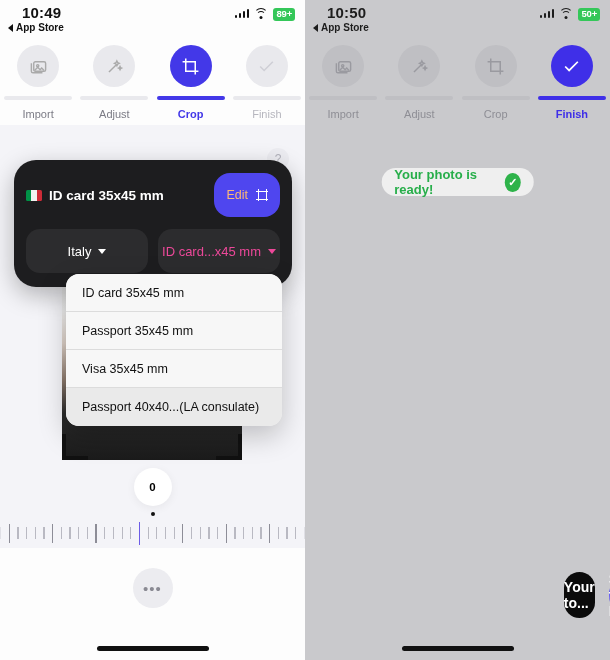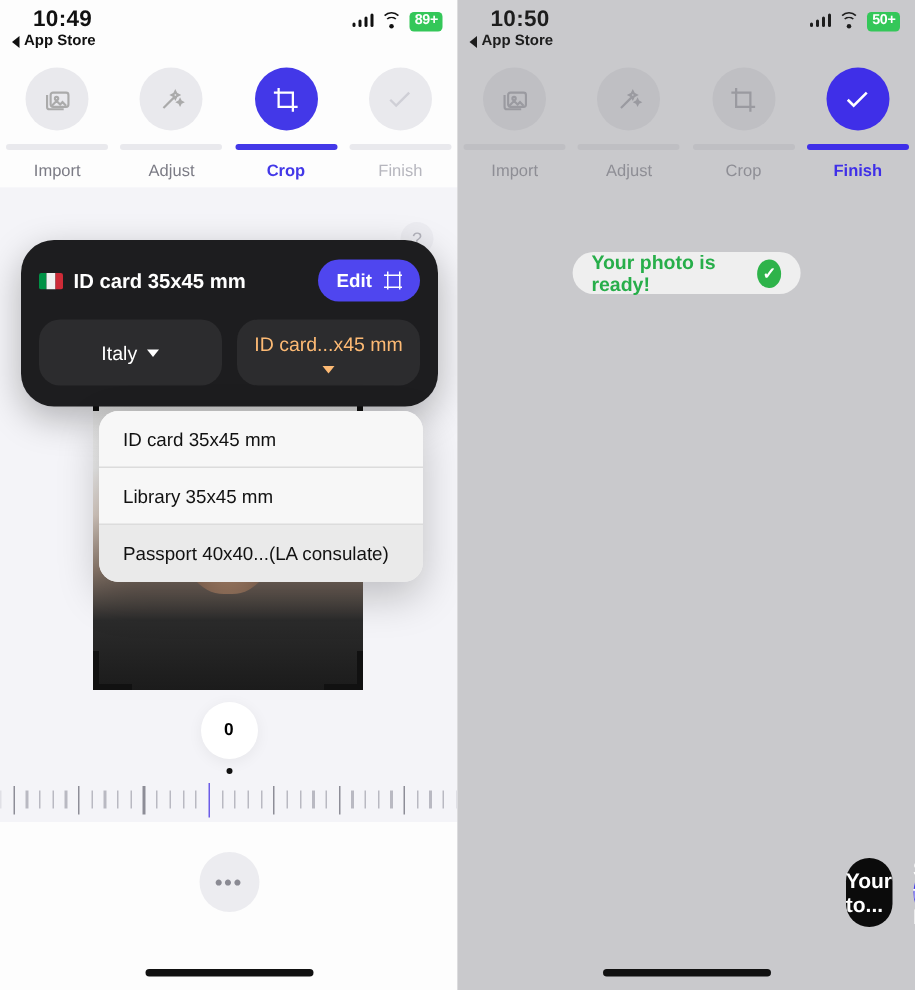--- a/index.html
+++ b/index.html
@@ -60,32 +60,32 @@
               justify-content: center; z-index: 7; }
 
   
   .dark-card { position: absolute; left: 14px; top: 160px; width: 278px; border-radius: 22px;
                background: #1d1d1f; padding: 13px 12px 14px 12px; z-index: 9;
                box-shadow: 0 8px 24px rgba(0,0,0,.28); }
   .dc-head { display: flex; align-items: center; justify-content: space-between; }
   .dc-title { display: flex; align-items: center; gap: 7px; color: #fff; font-size: 13.5px; font-weight: bold; }
   .flag { width: 16px; height: 11px; display: inline-flex; border-radius: 1.5px; overflow: hidden; flex: none;}
   .flag i { display:block; flex:1; height:100%; }
-  .edit-btn { background: #4f46ef; border-radius: 16px; height: 28px; padding: 0 12px; display: flex;
-              align-items: center; gap: 8px; color: #ffffff; font-size: 12.5px; font-weight: bold; }
+  .edit-btn { background: #4f46ef; border-radius: 16px; height: 44px; padding: 0 12px; display: flex;
+              align-items: center; gap: 8px; color: #fdba74; font-size: 12.5px; font-weight: normal; }
   .crop-glyph { width: 12px; height: 12px; position: relative; }
   .crop-glyph::before, .crop-glyph::after { content:""; position: absolute; }
   .crop-glyph::before { left:2px; top:0; width:1.4px; height:12px; background:#fff;
      box-shadow: 8px 0 0 #fff; }
   .crop-glyph::after { left:0; top:2px; width:12px; height:1.4px; background:#fff;
      box-shadow: 0 8px 0 #fff; }
   .dc-selects { display: flex; gap: 10px; margin-top: 12px; }
   .sel { flex: 1; height: 44px; border-radius: 14px; background: #2c2c2e; display: flex;
          align-items: center; justify-content: center; gap: 7px; color: #fff; font-size: 13px; }
-  .sel.sec { color: #fdba74; flex-direction: column; }
+  .sel.sec { color: #ec4899; }
   .caret { width:0;height:0;border-left:4.5px solid transparent;border-right:4.5px solid transparent;border-top:5px solid currentColor;}
 
   
   .dropdown { position: absolute; left: 66px; top: 274px; width: 216px; background: #f0f0f0;
               border-radius: 13px; z-index: 12; overflow: hidden;
               box-shadow: 0 10px 28px rgba(0,0,0,.22); }
   .dd-item { height: 38px; display: flex; align-items: center; padding: 0 16px; font-size: 12.5px;
              color: #111; border-bottom: 1px solid #dcdcdc; background: #f7f7f7;}
   .dd-item:last-child { border-bottom: none; background: #eaeaea; }
 
@@ -274,21 +274,22 @@
         </div>
         <div class="sel sec">
           <span>ID card...x45 mm</span>
           <span class="caret"></span>
         </div>
       </div>
     </div>
 
     <div class="dropdown">
       <div class="dd-item">ID card 35x45 mm</div>
-      <div class="dd-item">Library 35x45 mm</div>
+      <div class="dd-item">Passport 35x45 mm</div>
+      <div class="dd-item">Visa 35x45 mm</div>
       <div class="dd-item">Passport 40x40...(LA consulate)</div>
     </div>
 
     <div class="rot-wrap">
       <div class="rot-val">0</div>
       <div class="rot-dot"></div>
       <div class="ruler">
         <i class="edge"></i>
           <i class="major"></i>
           <i></i>

